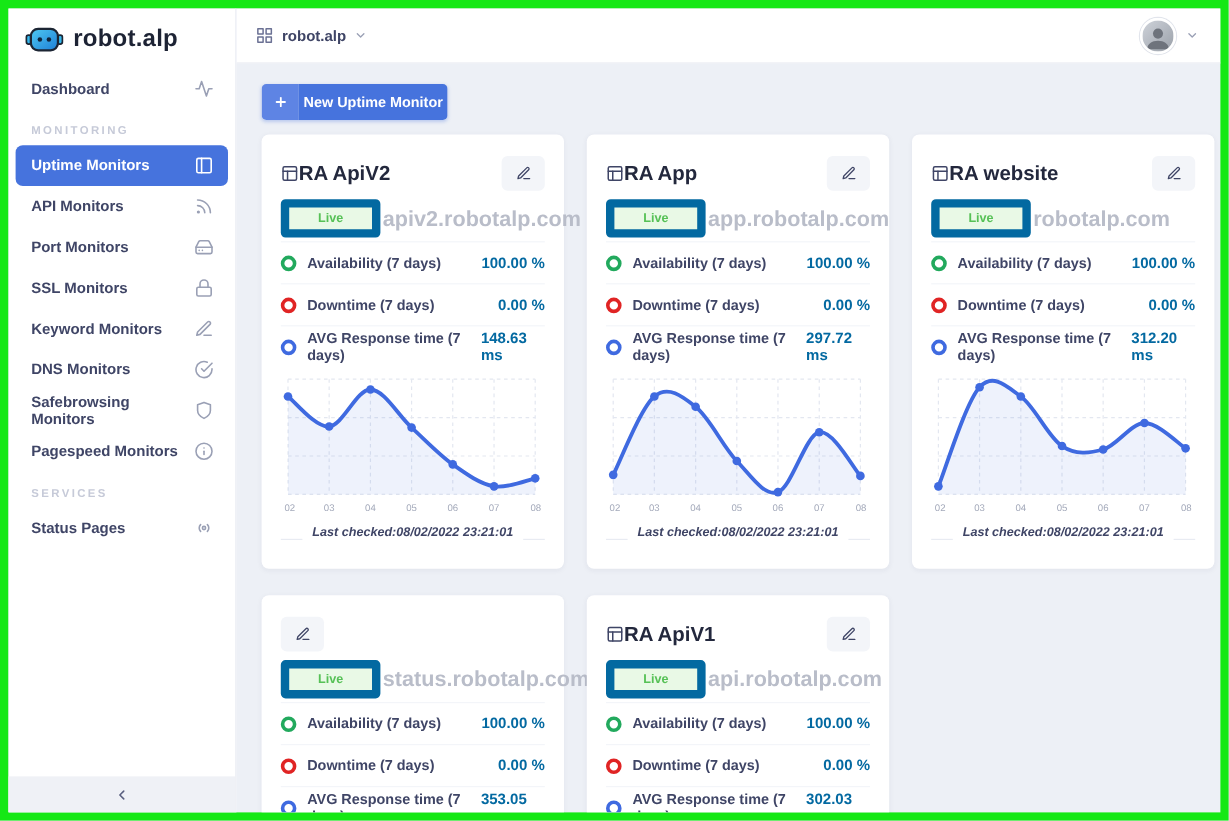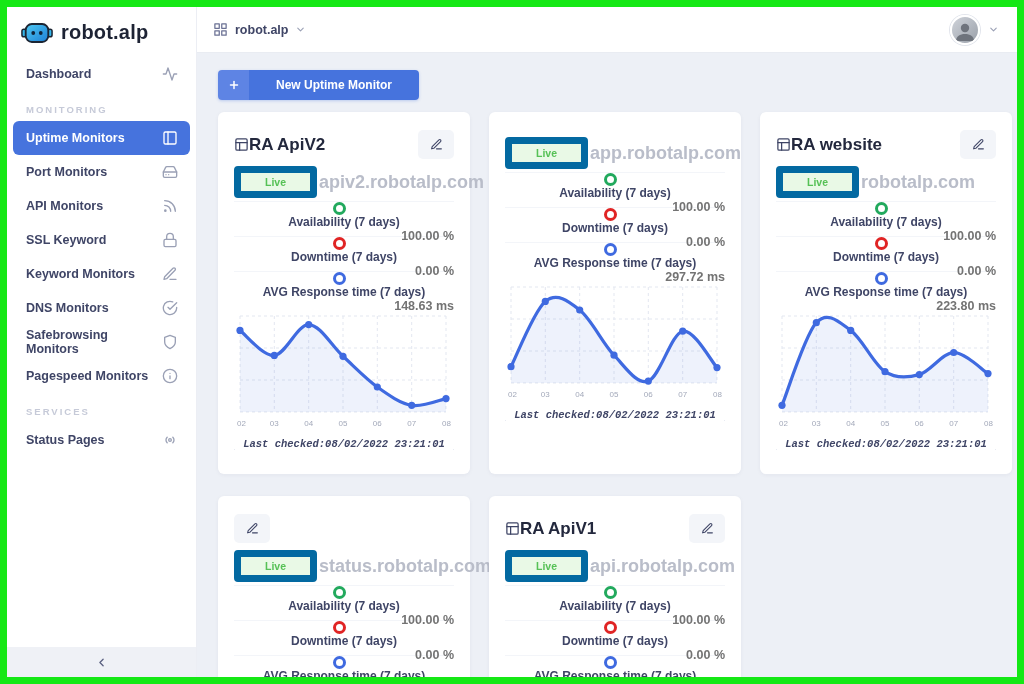--- a/index.html
+++ b/index.html
@@ -47,49 +47,49 @@
             display:flex; align-items:flex-end; justify-content:center; }
   .avatar svg { width:24px; height:24px; }
 
   .content { flex:1; padding:17px 16px 0 21px; overflow:hidden; }
   .new-btn { display:inline-flex; align-items:stretch; border:none; padding:0; border-radius:4px;
              overflow:hidden; cursor:pointer; margin-bottom:12px; box-shadow:0 1px 3px rgba(70,115,221,.3); }
   .new-btn .plus { width:31px; background:#5e84e4; color:#fff; display:flex; align-items:center;
                    justify-content:center; }
   .new-btn .plus svg { width:12px; height:12px; }
   .new-btn .nb-label { background:#4673dd; color:#fff; font-size:12px; font-weight:700;
-                       padding:8px 27px; display:flex; align-items:center; }
+                       padding:8px 4px; display:flex; align-items:center; }
 
   .grid { display:grid; grid-template-columns:repeat(3,252px); column-gap:19px; row-gap:22px; }
 
   
   .card { background:#fff; border-radius:6px; box-shadow:0 1px 4px rgba(30,40,80,.05);
           padding:18px 16px 14px 16px; min-height:362px; }
   .card-head { display:flex; align-items:center; justify-content:space-between; }
   .card-title-wrap { display:flex; align-items:center; gap:0; }
   .title-icon { width:15px; height:15px; color:#3f4566; display:inline-flex; }
   .title-icon svg { width:15px; height:15px; }
   .card-title { font-size:17px; font-weight:700; color:#23283d; }
   .edit-btn { width:36px; height:29px; background:#f3f5f9; border:none; border-radius:5px;
               color:#3f4566; display:flex; align-items:center; justify-content:center; cursor:pointer; }
   .edit-btn svg { width:13px; height:13px; }
   .live-row { display:flex; align-items:center; margin:13px 0 9px 0; height:20px; }
   .live-badge { font-size:10.5px; font-weight:700; color:#56c156; background:#e9f9e6;
                 border:7px solid #0369a1; border-radius:4px; padding:3px 24px; }
   .domain { font-size:18px; color:#b9bdc9; margin-left:2px; font-weight:600; }
-  .metric { display:flex; align-items:center; height:35px; border-top:1px solid #f3f5f9;flex-direction:column; }
+  .metric { display:flex; align-items:center; height:35px; border-top:1px solid #f3f5f9; }
   .ring { width:13px; height:13px; border-radius:50%; border:3.5px solid #000; margin-right:9px;
           flex:0 0 auto; }
   .ring.green { border-color:#22a95d; }
   .ring.red { border-color:#e02424; }
   .ring.blue { border-color:#3f6ae0; }
   .m-label { font-size:12px; font-weight:600; color:#3f4566; }
-  .m-value { margin-left:auto; font-size:12.5px; font-weight:700; color:#737373; }
+  .m-value { margin-left:auto; font-size:12.5px; font-weight:700; color:#0369a1; }
   .chart { width:220px; height:120px; display:block; margin-top:4px; }
-  .last-checked { display:flex; align-items:flex-end; margin-top:8px;font-family:Liberation Mono, monospace; }
+  .last-checked { display:flex; align-items:flex-end; margin-top:8px; }
   .last-checked::before, .last-checked::after { content:""; flex:1; height:1px; background:#e8ebf2; }
   .lc-text { font-size:10.5px; font-style:italic; font-weight:600; color:#3f4566; padding:0 8px;
              white-space:nowrap; }
 </style>
 </head>
 <body>
 
 <div class="frame">
 
   <aside class="sidebar">
@@ -124,42 +124,42 @@
         <div class="nav-item active">
     <span class="nav-label">Uptime Monitors</span>
     <span class="nav-icon">
             <svg viewBox="0 0 24 24" fill="none" stroke="currentColor" stroke-width="2" stroke-linecap="round" stroke-linejoin="round">
               <rect x="3" y="3" width="18" height="18" rx="2"></rect>
               <line x1="9" y1="3" x2="9" y2="21"></line>
             </svg>
           </span>
   </div>
         <div class="nav-item">
+    <span class="nav-label">API Monitors</span>
+    <span class="nav-icon">
+            <svg viewBox="0 0 24 24" fill="none" stroke="currentColor" stroke-width="2" stroke-linecap="round" stroke-linejoin="round">
+              <path d="M4 11a9 9 0 0 1 9 9"></path>
+              <path d="M4 4a16 16 0 0 1 16 16"></path>
+              <circle cx="5" cy="19" r="1"></circle>
+            </svg>
+          </span>
+  </div>
+        <div class="nav-item">
     <span class="nav-label">Port Monitors</span>
     <span class="nav-icon">
             <svg viewBox="0 0 24 24" fill="none" stroke="currentColor" stroke-width="2" stroke-linecap="round" stroke-linejoin="round">
               <line x1="22" y1="12" x2="2" y2="12"></line>
               <path d="M5.45 5.11 2 12v6a2 2 0 0 0 2 2h16a2 2 0 0 0 2-2v-6l-3.45-6.89A2 2 0 0 0 16.76 4H7.24a2 2 0 0 0-1.79 1.11z"></path>
               <line x1="6" y1="16" x2="6.01" y2="16"></line>
               <line x1="10" y1="16" x2="10.01" y2="16"></line>
             </svg>
           </span>
   </div>
         <div class="nav-item">
-    <span class="nav-label">API Monitors</span>
-    <span class="nav-icon">
-            <svg viewBox="0 0 24 24" fill="none" stroke="currentColor" stroke-width="2" stroke-linecap="round" stroke-linejoin="round">
-              <path d="M4 11a9 9 0 0 1 9 9"></path>
-              <path d="M4 4a16 16 0 0 1 16 16"></path>
-              <circle cx="5" cy="19" r="1"></circle>
-            </svg>
-          </span>
-  </div>
-        <div class="nav-item">
-    <span class="nav-label">SSL Keyword</span>
+    <span class="nav-label">SSL Monitors</span>
     <span class="nav-icon">
             <svg viewBox="0 0 24 24" fill="none" stroke="currentColor" stroke-width="2" stroke-linecap="round" stroke-linejoin="round">
               <rect x="3" y="11" width="18" height="11" rx="2"></rect>
               <path d="M7 11V7a5 5 0 0 1 10 0v4"></path>
             </svg>
           </span>
   </div>
         <div class="nav-item">
     <span class="nav-label">Keyword Monitors</span>
     <span class="nav-icon">
@@ -333,20 +333,40 @@
               <text x="109" y="116" font-size="8" fill="#a3a9ba" text-anchor="middle" font-family="Liberation Sans, sans-serif">05</text>
               <text x="143.3" y="116" font-size="8" fill="#a3a9ba" text-anchor="middle" font-family="Liberation Sans, sans-serif">06</text>
               <text x="177.7" y="116" font-size="8" fill="#a3a9ba" text-anchor="middle" font-family="Liberation Sans, sans-serif">07</text>
               <text x="217" y="116" font-size="8" fill="#a3a9ba" text-anchor="end" font-family="Liberation Sans, sans-serif">08</text>
             </svg>
     <div class="last-checked">
       <span class="lc-text">Last checked:08/02/2022 23:21:01</span>
     </div>
   </section>
           <section class="card">
+    <div class="card-head">
+      <span class="card-title-wrap">
+        <span class="title-icon">
+                  <svg viewBox="0 0 24 24" fill="none" stroke="currentColor" stroke-width="2" stroke-linecap="round" stroke-linejoin="round">
+                    <rect x="3" y="3" width="18" height="18" rx="2"></rect>
+                    <line x1="3" y1="9" x2="21" y2="9"></line>
+                    <line x1="9" y1="21" x2="9" y2="9"></line>
+                  </svg>
+                </span>
+        <h2 class="card-title">RA App</h2>
+      </span>
+      <button class="edit-btn">
+                <span style="display:inline-flex">
+                  <svg viewBox="0 0 24 24" fill="none" stroke="currentColor" stroke-width="2" stroke-linecap="round" stroke-linejoin="round">
+                    <path d="M12 20h9"></path>
+                    <path d="M16.5 3.5a2.121 2.121 0 0 1 3 3L7 19l-4 1 1-4L16.5 3.5z"></path>
+                  </svg>
+                </span>
+              </button>
+    </div>
     <div class="live-row">
       <span class="live-badge">Live</span>
       <span class="domain">app.robotalp.com</span>
     </div>
     <div class="metrics">
               <div class="metric">
                 <span class="ring green"></span>
                 <span class="m-label">Availability (7 days)</span>
                 <span class="m-value">100.00 %</span>
               </div>
@@ -426,21 +446,21 @@
                 <span class="m-value">100.00 %</span>
               </div>
               <div class="metric">
                 <span class="ring red"></span>
                 <span class="m-label">Downtime (7 days)</span>
                 <span class="m-value">0.00 %</span>
               </div>
               <div class="metric">
                 <span class="ring blue"></span>
                 <span class="m-label">AVG Response time (7 days)</span>
-                <span class="m-value">223.80 ms</span>
+                <span class="m-value">312.20 ms</span>
               </div>
             </div>
     <svg class="chart" viewBox="0 0 220 120">
               <line x1="6" y1="6.0" x2="212" y2="6.0" stroke="#e3e7f0" stroke-width="1" stroke-dasharray="3 3"></line>
               <line x1="6" y1="38.0" x2="212" y2="38.0" stroke="#e3e7f0" stroke-width="1" stroke-dasharray="3 3"></line>
               <line x1="6" y1="70.0" x2="212" y2="70.0" stroke="#e3e7f0" stroke-width="1" stroke-dasharray="3 3"></line>
               <line x1="6" y1="102.0" x2="212" y2="102.0" stroke="#e3e7f0" stroke-width="1" stroke-dasharray="3 3"></line>
               <line x1="6" y1="6" x2="6" y2="102" stroke="#e3e7f0" stroke-width="1" stroke-dasharray="3 3"></line>
               <line x1="40.3" y1="6" x2="40.3" y2="102" stroke="#e3e7f0" stroke-width="1" stroke-dasharray="3 3"></line>
               <line x1="74.7" y1="6" x2="74.7" y2="102" stroke="#e3e7f0" stroke-width="1" stroke-dasharray="3 3"></line>

